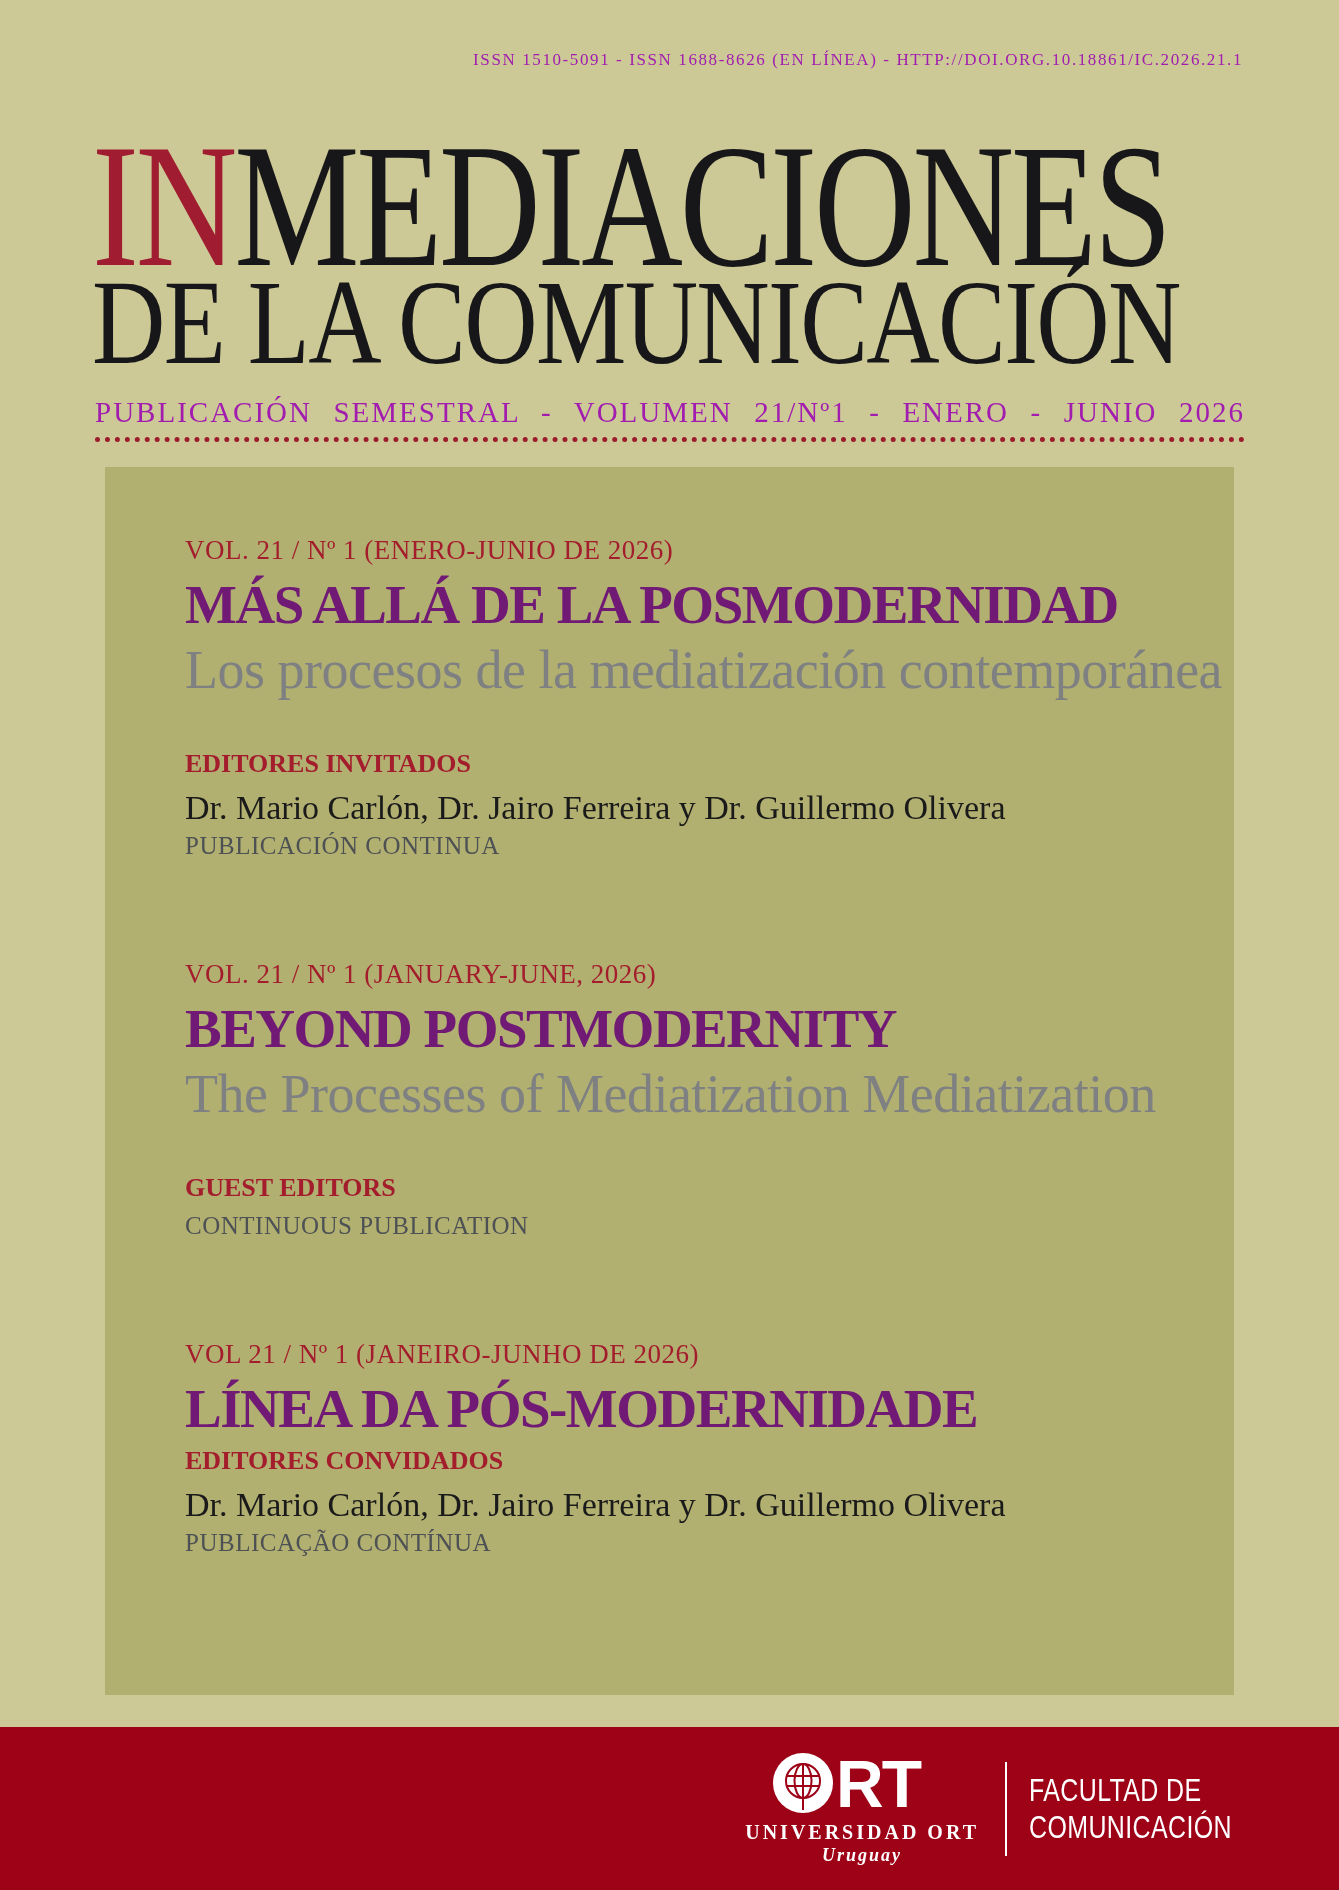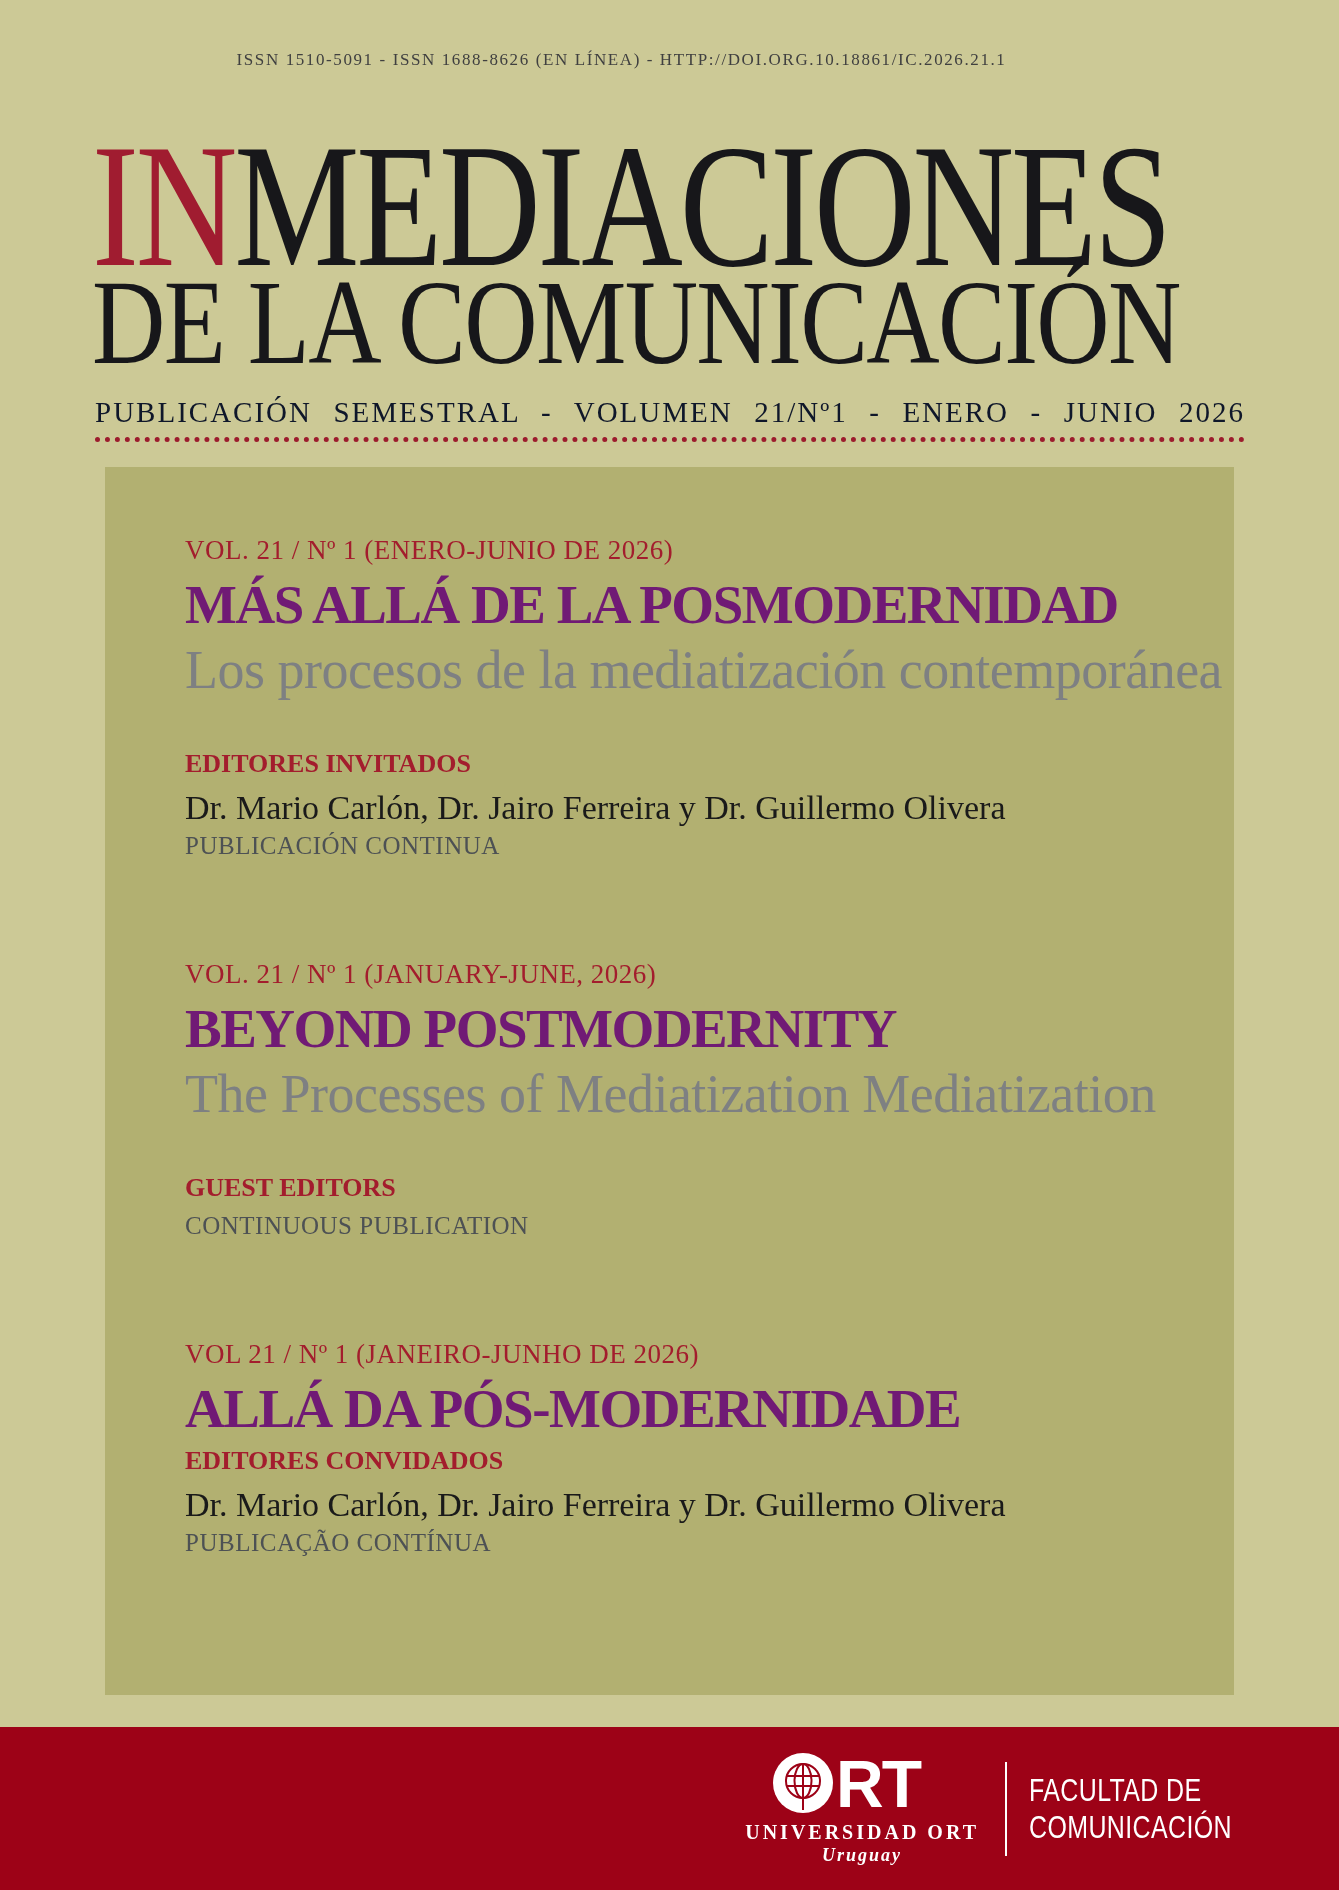--- a/index.html
+++ b/index.html
@@ -17,44 +17,44 @@
   .page{
     position:relative;
     width:1339px;height:1890px;
     margin:0 auto;
     background:var(--page-bg);
     font-family:"Liberation Serif", serif;
     overflow:hidden;
   }
   .issn{
     position:absolute;top:50px;left:0;right:96px;
-    text-align:center;
+    text-align:right;
     font-size:17px;letter-spacing:1.6px;
-    color:#404040;
+    color:#a21caf;
     white-space:nowrap;
   }
   .m-line1{
     position:absolute;top:118px;left:92px;
     font-size:176px;line-height:1;white-space:nowrap;
     color:var(--text-black);
     transform:scaleX(0.80);transform-origin:left top;
     letter-spacing:-4px;
   }
   .m-line1 .accent{color:var(--accent-red);}
   .m-line2{
     position:absolute;top:262px;left:92px;
     font-size:121px;line-height:1;white-space:nowrap;
     color:var(--text-black);
     transform:scaleX(0.84);transform-origin:left top;
     letter-spacing:-2px;
   }
   .m-sub{
     position:absolute;top:396px;left:95px;width:1150px;
     font-size:29px;letter-spacing:2px;
-    color:#0f172a;
+    color:#a21caf;
     white-space:nowrap;
     text-align:justify;text-align-last:justify;
   }
   .dotline{
     position:absolute;top:437px;left:95px;width:1150px;height:0;
     border-top:5px dotted #9c1c2c;
   }
   .panel{
     position:absolute;left:105px;top:467px;
     width:1129px;height:1228px;
@@ -167,21 +167,21 @@
     <div class="sec">
       <div class="vol">VOL. 21 / Nº 1 (JANUARY-JUNE, 2026)</div>
       <div class="sec-title">BEYOND POSTMODERNITY</div>
       <div class="sec-sub">The Processes of Mediatization Mediatization</div>
       <div class="ed-label">GUEST EDITORS</div>
       <div class="pub-note">CONTINUOUS PUBLICATION</div>
     </div>
 
     <div class="sec">
       <div class="vol">VOL 21 / Nº 1 (JANEIRO-JUNHO DE 2026)</div>
-      <div class="sec-title">ALLÁ DA PÓS-MODERNIDADE</div>
+      <div class="sec-title">LÍNEA DA PÓS-MODERNIDADE</div>
       <div class="ed-label">EDITORES CONVIDADOS</div>
       <div class="ed-names">Dr. Mario Carlón, Dr. Jairo Ferreira y Dr. Guillermo Olivera</div>
       <div class="pub-note">PUBLICAÇÃO CONTÍNUA</div>
     </div>
 
   </div>
 
   <div class="footer">
 
     <div class="logo-block">

